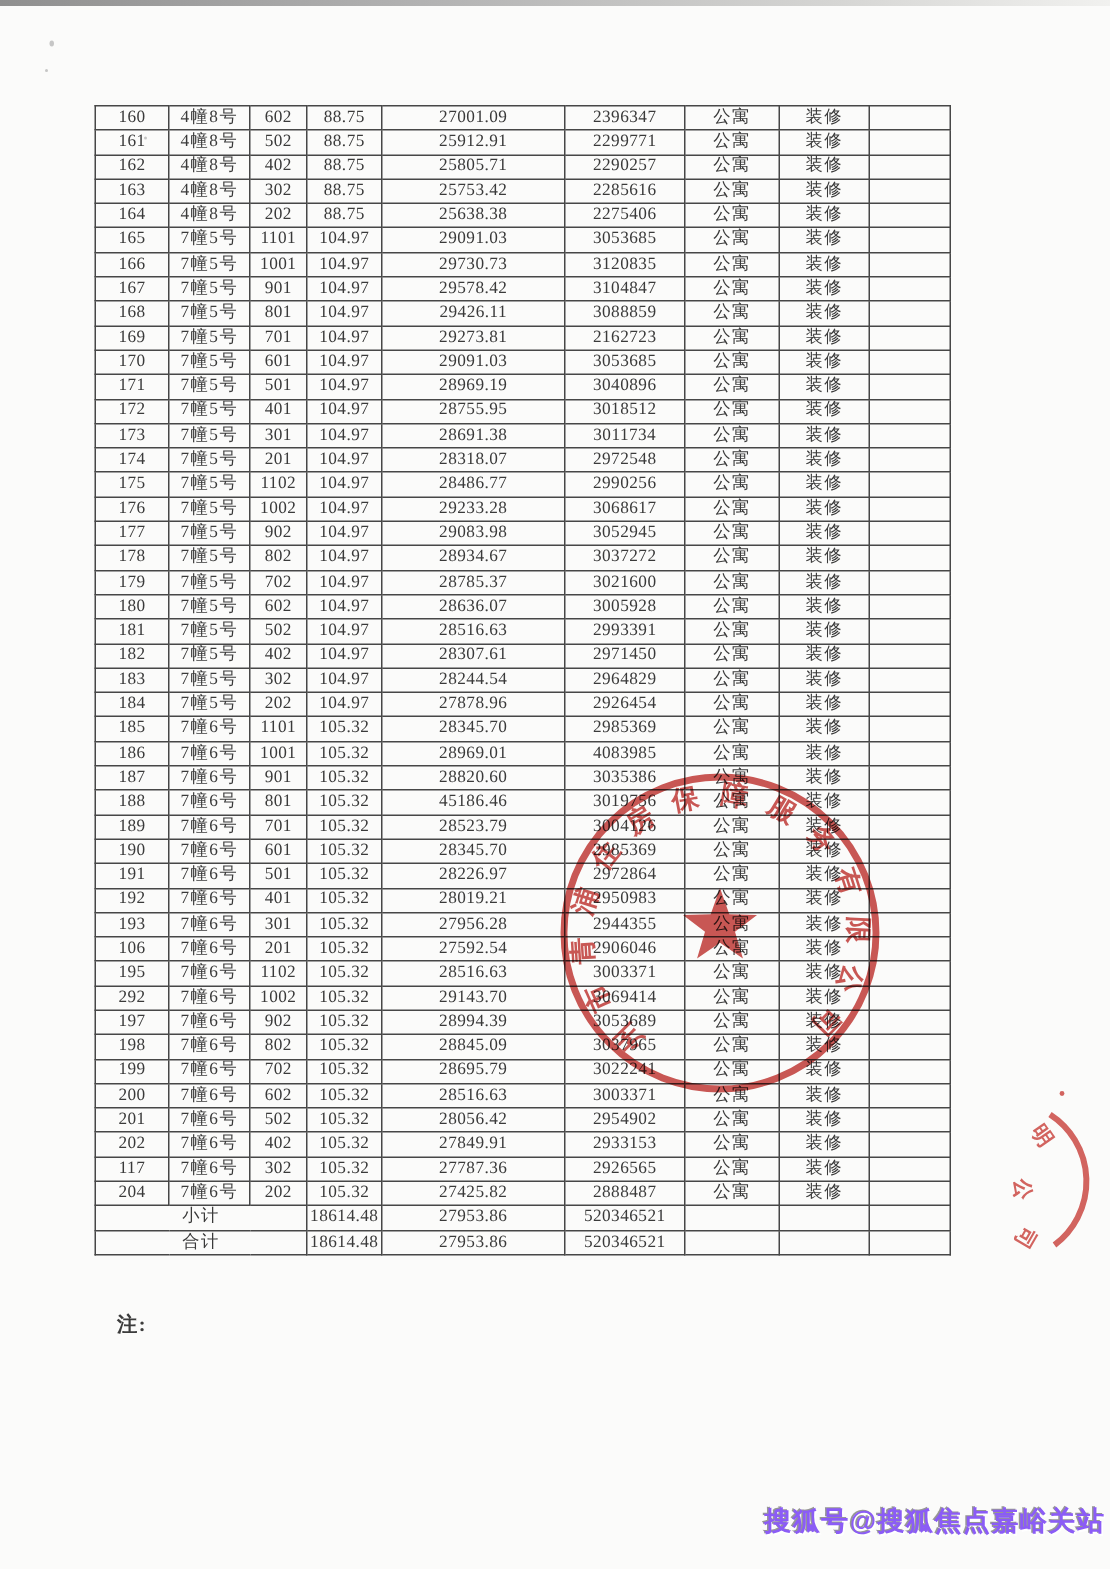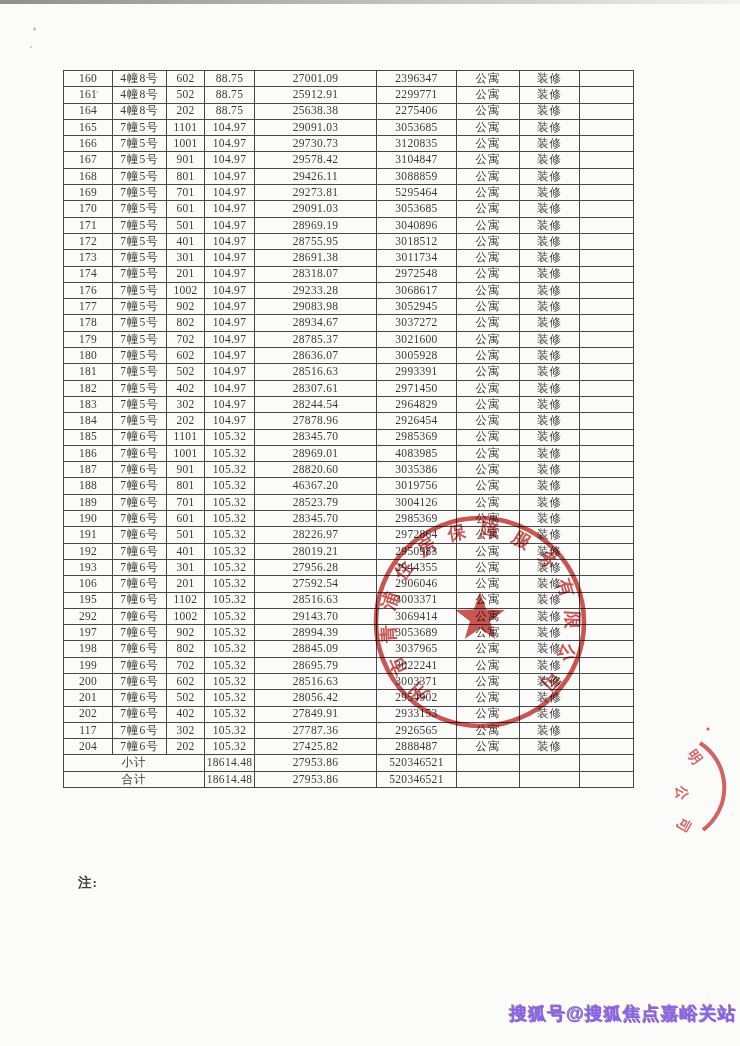--- a/index.html
+++ b/index.html
@@ -97,20 +97,42 @@
           <td class="cjk">4幢8号</td>
           <td>502</td>
           <td>88.75</td>
           <td>25912.91</td>
           <td>2299771</td>
           <td class="cjk">公寓</td>
           <td class="cjk">装修</td>
           <td></td>
         </tr>
         <tr>
+          <td>162</td>
+          <td class="cjk">4幢8号</td>
+          <td>402</td>
+          <td>88.75</td>
+          <td>25805.71</td>
+          <td>2290257</td>
+          <td class="cjk">公寓</td>
+          <td class="cjk">装修</td>
+          <td></td>
+        </tr>
+        <tr>
+          <td>163</td>
+          <td class="cjk">4幢8号</td>
+          <td>302</td>
+          <td>88.75</td>
+          <td>25753.42</td>
+          <td>2285616</td>
+          <td class="cjk">公寓</td>
+          <td class="cjk">装修</td>
+          <td></td>
+        </tr>
+        <tr>
           <td>164</td>
           <td class="cjk">4幢8号</td>
           <td>202</td>
           <td>88.75</td>
           <td>25638.38</td>
           <td>2275406</td>
           <td class="cjk">公寓</td>
           <td class="cjk">装修</td>
           <td></td>
         </tr>
@@ -157,21 +179,21 @@
           <td class="cjk">公寓</td>
           <td class="cjk">装修</td>
           <td></td>
         </tr>
         <tr>
           <td>169</td>
           <td class="cjk">7幢5号</td>
           <td>701</td>
           <td>104.97</td>
           <td>29273.81</td>
-          <td>5295464</td>
+          <td>2162723</td>
           <td class="cjk">公寓</td>
           <td class="cjk">装修</td>
           <td></td>
         </tr>
         <tr>
           <td>170</td>
           <td class="cjk">7幢5号</td>
           <td>601</td>
           <td>104.97</td>
           <td>29091.03</td>
@@ -218,20 +240,31 @@
           <td class="cjk">7幢5号</td>
           <td>201</td>
           <td>104.97</td>
           <td>28318.07</td>
           <td>2972548</td>
           <td class="cjk">公寓</td>
           <td class="cjk">装修</td>
           <td></td>
         </tr>
         <tr>
+          <td>175</td>
+          <td class="cjk">7幢5号</td>
+          <td>1102</td>
+          <td>104.97</td>
+          <td>28486.77</td>
+          <td>2990256</td>
+          <td class="cjk">公寓</td>
+          <td class="cjk">装修</td>
+          <td></td>
+        </tr>
+        <tr>
           <td>176</td>
           <td class="cjk">7幢5号</td>
           <td>1002</td>
           <td>104.97</td>
           <td>29233.28</td>
           <td>3068617</td>
           <td class="cjk">公寓</td>
           <td class="cjk">装修</td>
           <td></td>
         </tr>
@@ -354,21 +387,21 @@
           <td>3035386</td>
           <td class="cjk">公寓</td>
           <td class="cjk">装修</td>
           <td></td>
         </tr>
         <tr>
           <td>188</td>
           <td class="cjk">7幢6号</td>
           <td>801</td>
           <td>105.32</td>
-          <td>46367.20</td>
+          <td>45186.46</td>
           <td>3019756</td>
           <td class="cjk">公寓</td>
           <td class="cjk">装修</td>
           <td></td>
         </tr>
         <tr>
           <td>189</td>
           <td class="cjk">7幢6号</td>
           <td>701</td>
           <td>105.32</td>

